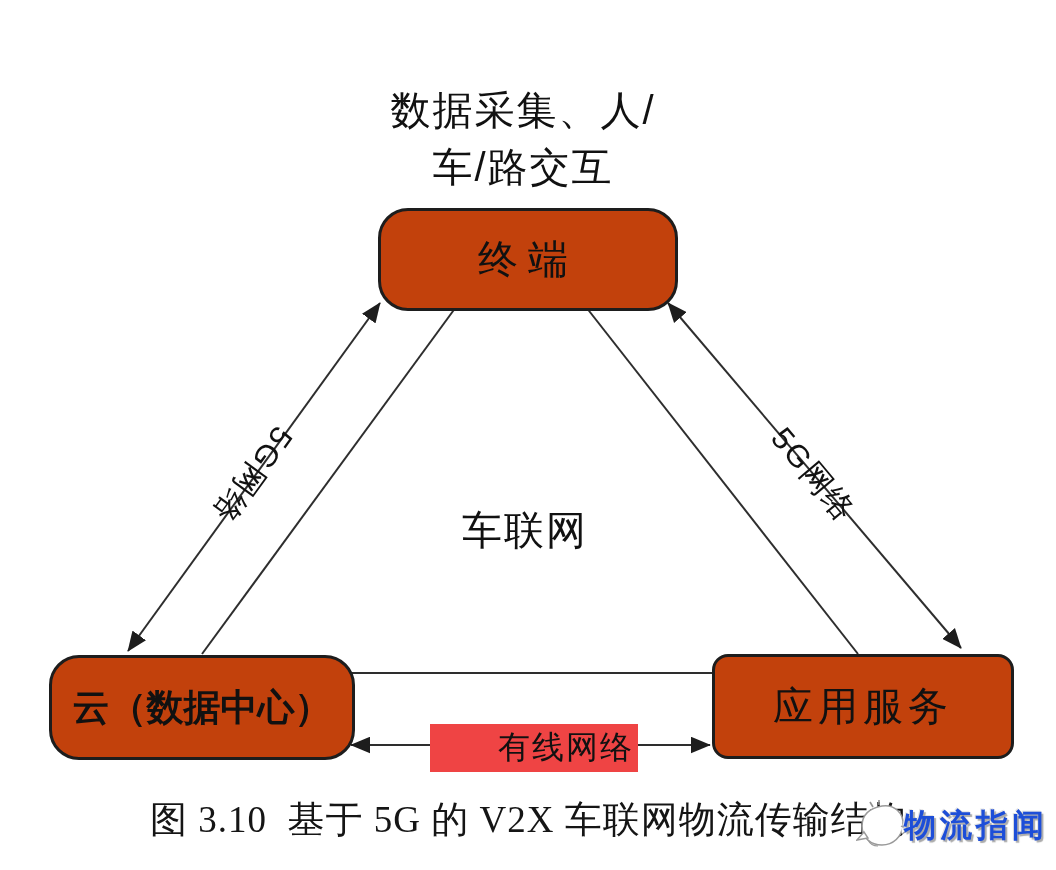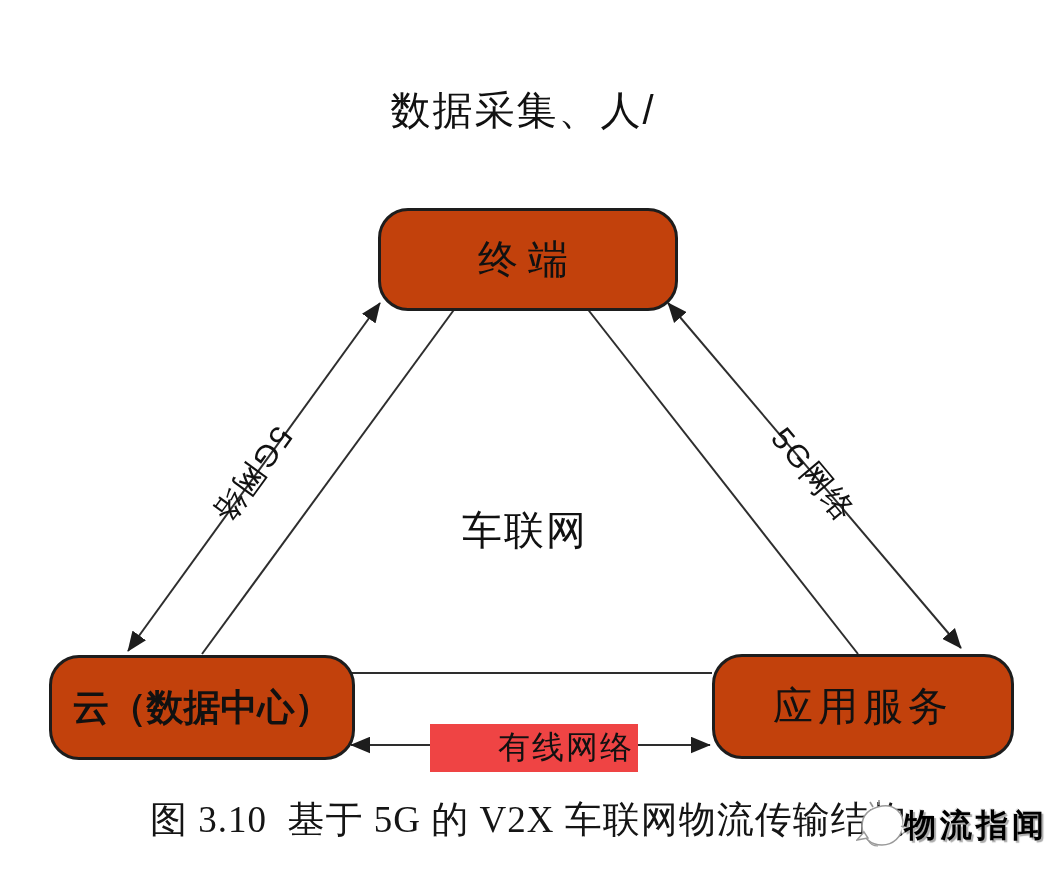--- a/index.html
+++ b/index.html
@@ -11,21 +11,21 @@
   #wires line{stroke:#2e2e2e;stroke-width:2;}
   #wires .arrowhead{fill:#1d1d1d;}
 
   .node{
     position:absolute;z-index:2;background:#c2410c;border:3px solid #1d1d1d;border-radius:30px;
     display:flex;align-items:center;justify-content:center;
     font-size:40px;letter-spacing:3px;white-space:nowrap;
   }
   .node-terminal{left:378px;top:208px;width:294px;height:97px;letter-spacing:10px;}
   .node-cloud{left:49px;top:655px;width:300px;height:99px;font-size:37px;letter-spacing:0;font-weight:bold;}
-  .node-app{left:712px;top:654px;width:296px;height:99px;letter-spacing:5px;}
+  .node-app{left:712px;top:654px;width:296px;height:99px;letter-spacing:5px;border-radius:16px;}
 
   .top-annotation{
     position:absolute;z-index:3;left:323px;top:82px;width:400px;text-align:center;
     font-size:40px;line-height:1.42;letter-spacing:2px;
   }
   .center-label{
     position:absolute;z-index:3;left:425px;top:503px;width:200px;text-align:center;
     font-size:40px;letter-spacing:2px;font-family:Liberation Mono, monospace;
   }
   .bottom-edge-label{
@@ -41,21 +41,21 @@
 
   .caption{
     position:absolute;z-index:2;left:150px;top:795px;
     font-family:"Liberation Serif","DejaVu Serif",serif;
     font-size:37px;color:#151515;white-space:pre;letter-spacing:1px;
   }
   .watermark{position:absolute;z-index:4;left:856px;top:794px;width:200px;height:60px;}
   .watermark-logo{position:absolute;left:0;top:2px;width:52px;height:56px;}
   .watermark-text{
     position:absolute;left:48px;top:10px;font-size:32px;font-weight:bold;letter-spacing:4px;
-    color:#000000;white-space:nowrap;
+    color:#1d4ed8;white-space:nowrap;
     text-shadow:2px 2px 1px #ababab, -1px -1px 0 #e3e3e3, 0 0 1px #d0d0d0;
   }
 </style>
 </head>
 <body>
 
 <div id="stage">
 
   <svg id="wires" xmlns="http://www.w3.org/2000/svg">
     <defs>
@@ -66,20 +66,21 @@
     <line x1="380" y1="303" x2="128" y2="651" marker-start="url(#ah)" marker-end="url(#ah)"></line>
     <line x1="456" y1="307" x2="202" y2="654"></line>
     <line x1="586" y1="307" x2="858" y2="654"></line>
     <line x1="668" y1="303" x2="961" y2="648" marker-start="url(#ah)" marker-end="url(#ah)"></line>
     <line x1="349" y1="673" x2="712" y2="673"></line>
     <line x1="351" y1="745" x2="710" y2="745" marker-start="url(#ah)" marker-end="url(#ah)"></line>
   </svg>
 
   <div class="top-annotation">
     <div>数据采集、人/</div>
+    <div>车/路交互</div>
   </div>
 
   <div class="node node-terminal">
     <span>终端</span>
   </div>
 
   <div class="node node-cloud">
     <span>云（数据中心）</span>
   </div>
 

